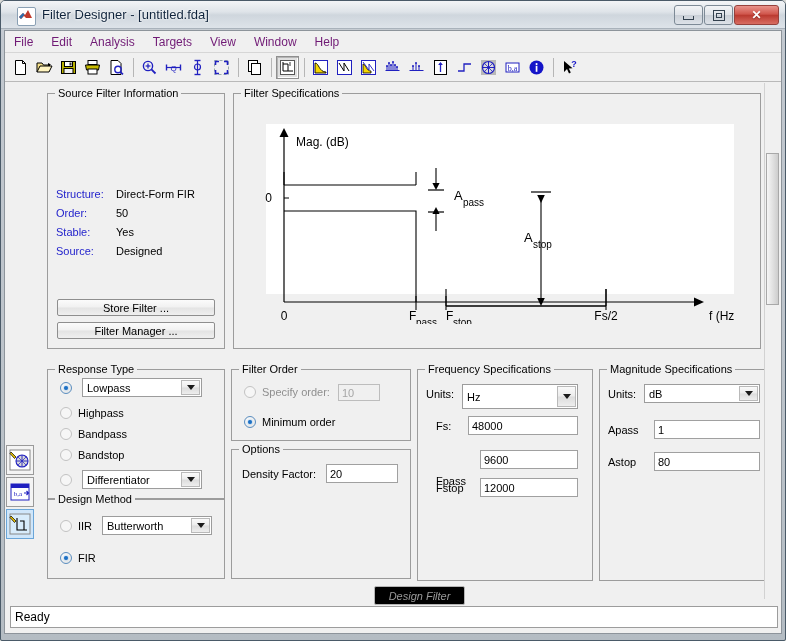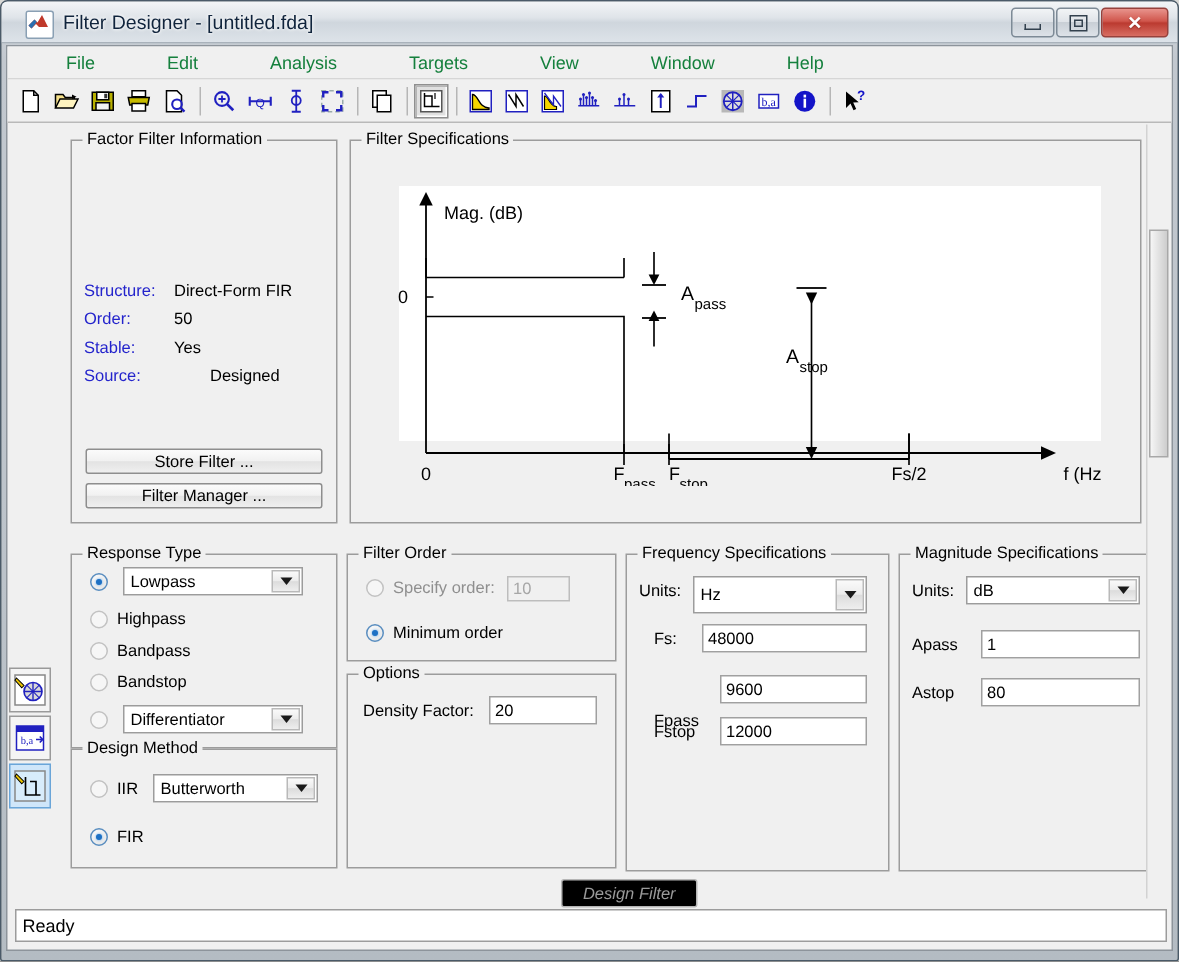--- a/index.html
+++ b/index.html
@@ -71,21 +71,21 @@
     box-sizing:border-box;
   }
   
   .menubar{
     position:absolute;left:0;top:0;width:100%;height:22px;
     background:#f0f0f0;border-bottom:1px solid #d6d6d6;
     display:flex;align-items:center;
     box-sizing:border-box;
   }
   .menubar .mi{
-    padding:7px 9px;font-size:12px;color:#15803d;cursor:default;margin-left:30px;
+    padding:7px 9px;font-size:12px;color:#701a75;cursor:default;
   }
 
   
   .toolbar{
     position:absolute;left:0;top:22px;width:100%;height:29px;
     background:#f0f0f0;
     border-bottom:1px solid #b9b9b9;
     display:flex;align-items:center;
     box-sizing:border-box;
     padding-left:4px;
@@ -468,33 +468,33 @@
 
       <div class="tbtn">
         <svg width="17" height="17" viewBox="0 0 17 17">
           <path d="M3 2 L3 13 L6 10 L8 14.5 L9.8 13.6 L7.8 9.4 L11.5 9.2 Z" fill="#000"></path>
           <text x="13" y="7.5" font-size="9" fill="#1414c8" text-anchor="middle" font-family="Liberation Sans" font-weight="bold">?</text>
         </svg>
       </div>
     </div>
 
     <div class="gb" style="left:42px;top:62px;width:178px;height:256px;">
-      <div class="lg">Factor Filter Information</div>
+      <div class="lg">Source Filter Information</div>
 
       <div class="fi-label" style="position:absolute;left:8px;top:94px;">Structure:</div>
       <div class="fi-value" style="position:absolute;left:68px;top:94px;">Direct-Form FIR</div>
 
       <div class="fi-label" style="position:absolute;left:8px;top:113px;">Order:</div>
       <div class="fi-value" style="position:absolute;left:68px;top:113px;">50</div>
 
       <div class="fi-label" style="position:absolute;left:8px;top:132px;">Stable:</div>
       <div class="fi-value" style="position:absolute;left:68px;top:132px;">Yes</div>
 
       <div class="fi-label" style="position:absolute;left:8px;top:151px;">Source:</div>
-      <div class="fi-value" style="position:absolute;left:68px;top:151px;margin-left:24px;">Designed</div>
+      <div class="fi-value" style="position:absolute;left:68px;top:151px;">Designed</div>
 
       <div class="btn" style="position:absolute;left:9px;top:205px;width:158px;height:17px;">Store Filter ...</div>
       <div class="btn" style="position:absolute;left:9px;top:228px;width:158px;height:17px;">Filter Manager ...</div>
     </div>
 
     <div class="gb" style="left:228px;top:62px;width:528px;height:256px;">
       <div class="lg">Filter Specifications</div>
 
       <div style="position:absolute;left:20px;top:30px;width:480px;height:200px;">
         <svg class="plotsvg" width="480" height="200" viewBox="0 0 480 200">

